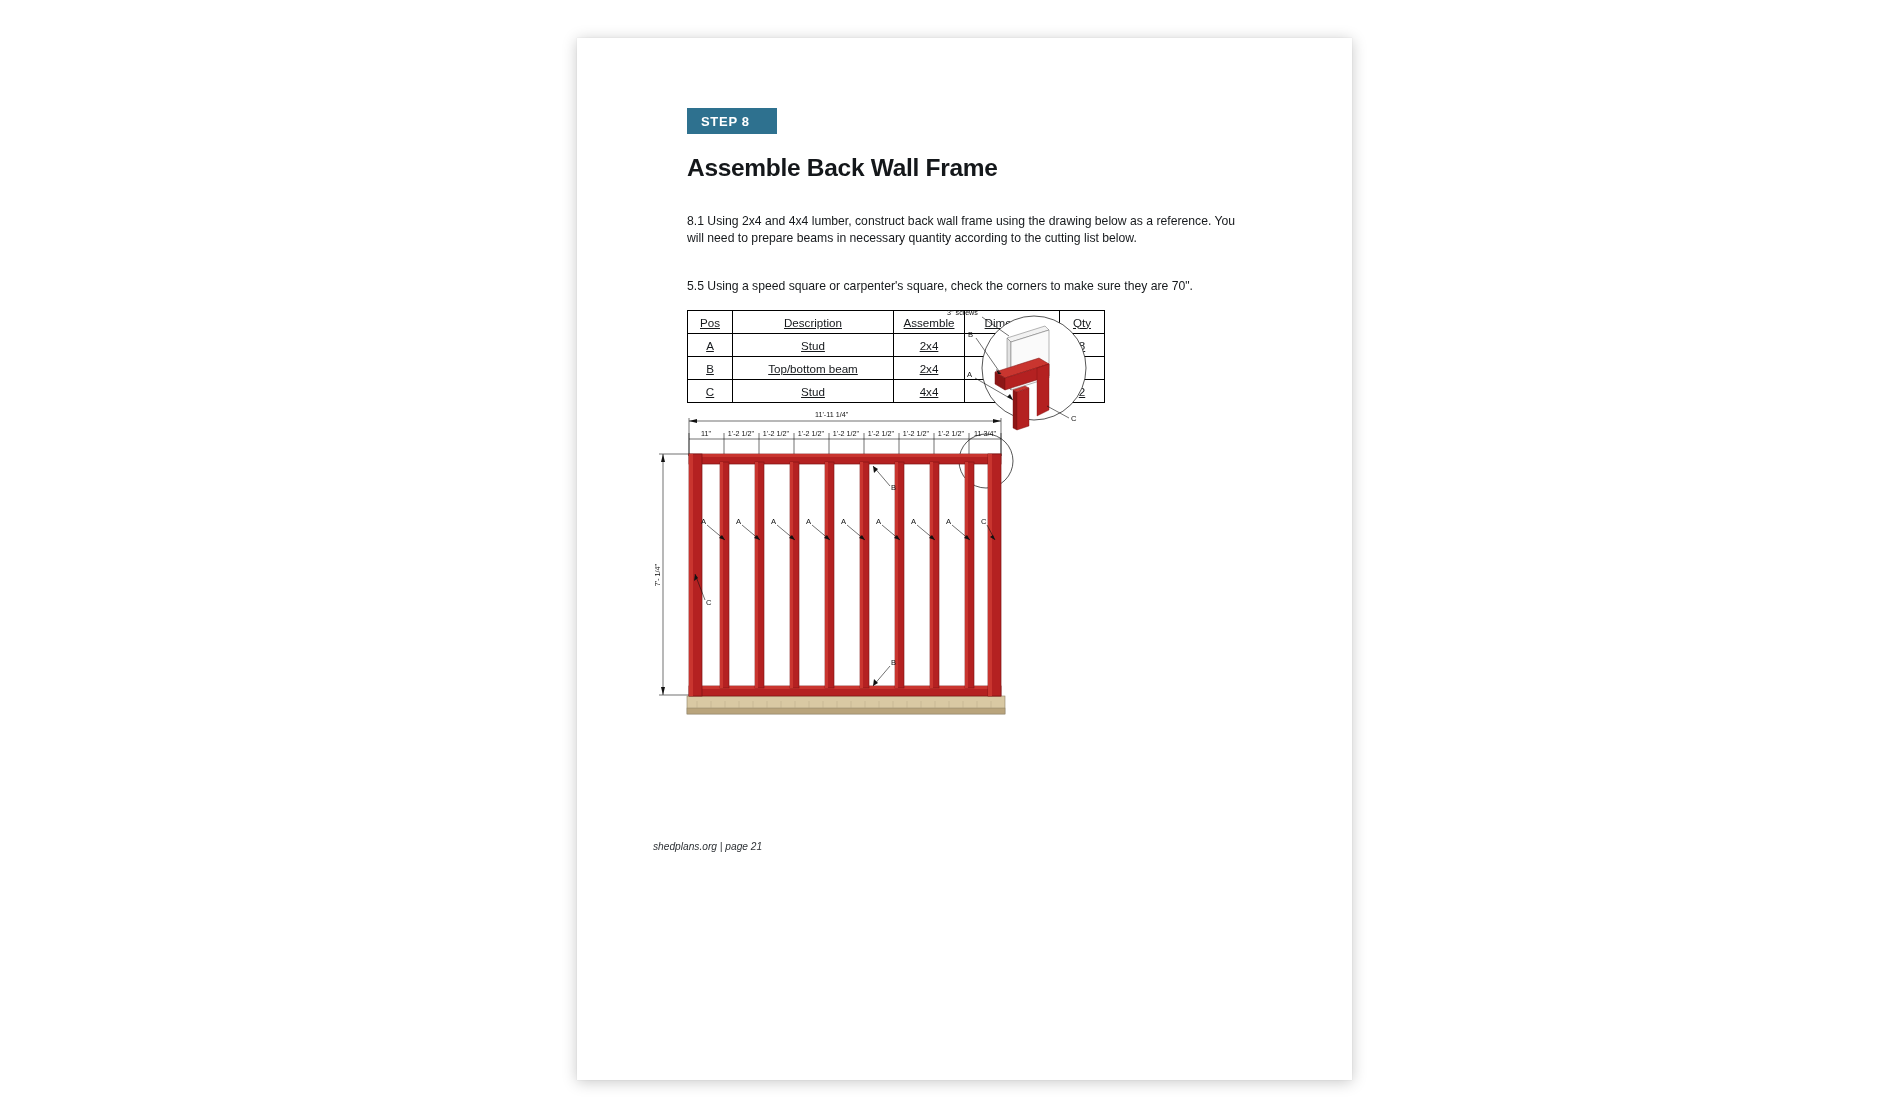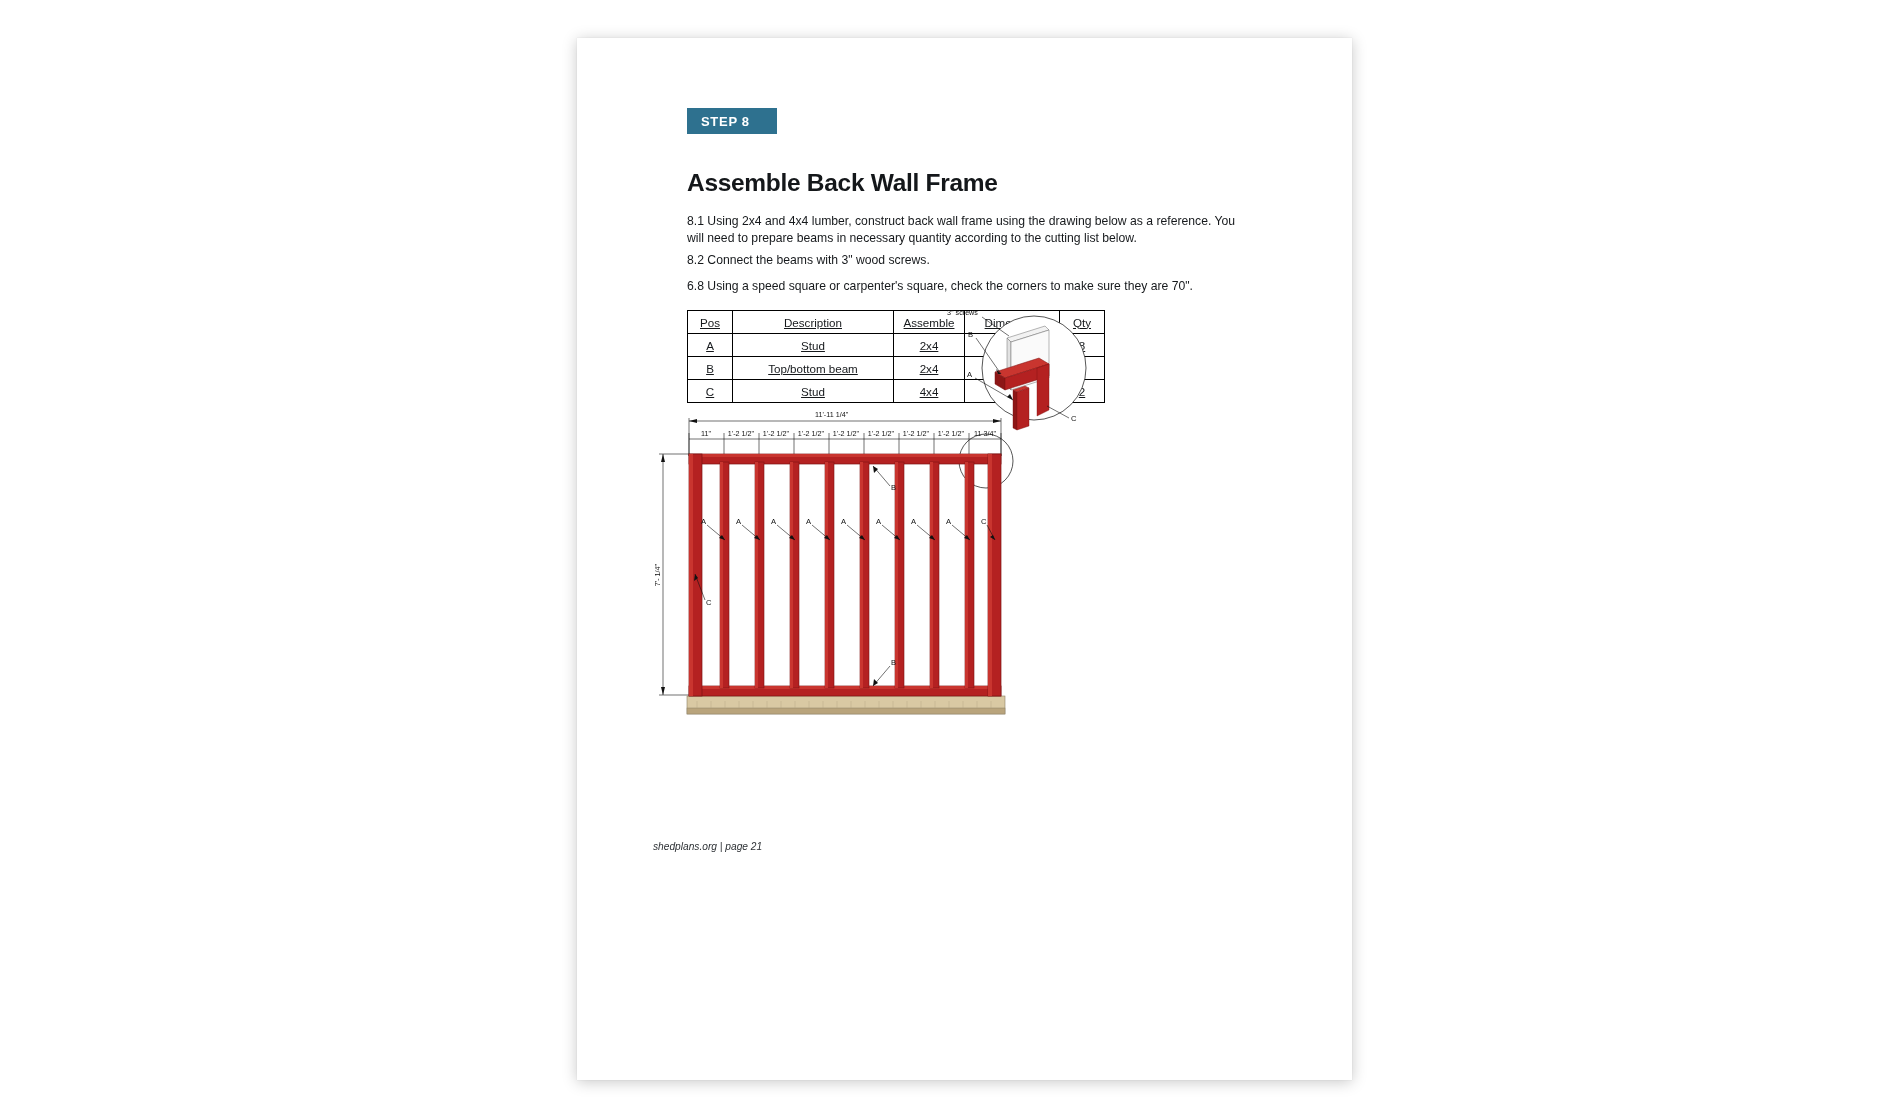--- a/index.html
+++ b/index.html
@@ -45,21 +45,21 @@
     letter-spacing: 0.7px;
     display: flex;
     align-items: center;
     padding-left: 14px;
     box-sizing: border-box;
   }
   
   .page-title {
     position: absolute;
     left: 110px;
-    top: 131px;
+    top: 116px;
     font-size: 24.5px;
     font-weight: bold;
     color: #14171a;
     letter-spacing: -0.3px;
     text-align: right;
   }
   
   .para {
     position: absolute;
     left: 110px;
@@ -136,25 +136,22 @@
   <div class="page">
     <div class="page-inner">
 
       <div class="step-badge">STEP 8</div>
 
       <div class="page-title">Assemble Back Wall Frame</div>
 
       <div class="para" id="para-1">
         <b>8.1</b><span> Using 2x4 and 4x4 lumber, construct back wall frame using the drawing below as a reference. You will need to prepare beams in necessary quantity according to the cutting list below.</span>
       </div>
-      <div class="para" id="para-2">
-        <b>8.2</b><span> Connect the beams with 3" wood screws.</span>
-      </div>
       <div class="para" id="para-3">
-        <b>6.8</b><span> Using a speed square or carpenter's square, check the corners to make sure they are 70".</span>
+        <b>5.5</b><span> Using a speed square or carpenter's square, check the corners to make sure they are 70".</span>
       </div>
 
       <table class="cut-table">
         <thead>
           <tr>
             <th class="col-pos">Pos</th>
             <th class="col-desc">Description</th>
             <th class="col-mat">Assemble</th>
             <th class="col-dim">Dimension</th>
             <th class="col-qty">Qty</th>

